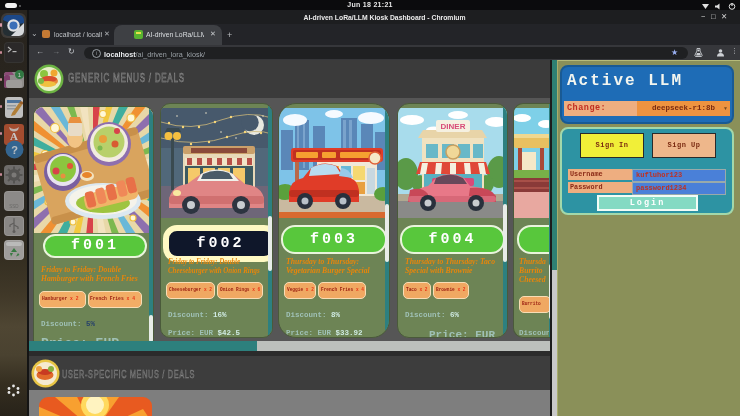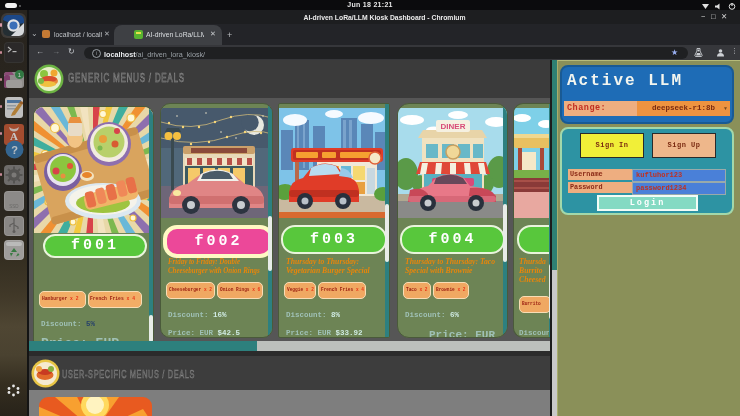--- a/index.html
+++ b/index.html
@@ -258,20 +258,21 @@
             <rect x="29" y="16" width="9" height="16" rx="3" fill="#e87048"></rect>
           </g>
           <ellipse cx="-18" cy="-32" rx="8" ry="10" fill="#f2c484"></ellipse>
           <rect x="-25" y="-47" width="14" height="13" rx="2" fill="#e8dcc8"></rect>
           <path d="M-25 -47 l14 0 l-2 -6 l-10 0 Z" fill="#e89040"></path>
           <ellipse cx="-6" cy="6" rx="7" ry="5" fill="#f2e3c0"></ellipse>
             <ellipse cx="-6" cy="5" rx="5" ry="3" fill="#e8852c"></ellipse>
         </g>
       </svg>
       <div class="ab mono" style="left:9px;top:127px;width:100px;height:20px;border-radius:12px;background:#58c73c;border:2px solid #e9f4dc;color:#fff;font-size:15px;font-weight:bold;line-height:20px;text-align:center;letter-spacing:3px;">f001</div>
+      <div class="ab" style="left:7px;top:158px;width:105px;font-family:'Liberation Serif',serif;font-style:italic;font-weight:bold;font-size:7.7px;line-height:9.2px;color:#e8860b;">Friday to Friday: Double Hamburger with French Fries</div>
       <div class="ab" style="left:5px;top:184px;width:45px;height:15px;background:#f2ad66;border:1.5px solid #f8ddb5;border-radius:5px;"></div>
       <div class="ab mono" style="left:8px;top:188px;font-size:6px;font-weight:bold;color:#9c2012;white-space:nowrap;transform:scaleX(0.78);transform-origin:left;">Hamburger<span style="color:#e83517;"> x 2</span></div>
       <div class="ab" style="left:54px;top:184px;width:52px;height:15px;background:#f2ad66;border:1.5px solid #f8ddb5;border-radius:5px;"></div>
       <div class="ab mono" style="left:56px;top:188px;font-size:6px;font-weight:bold;color:#9c2012;white-space:nowrap;transform:scaleX(0.78);transform-origin:left;">French Fries<span style="color:#e83517;"> x 4</span></div>
       <div class="ab mono" style="left:7px;top:213px;font-size:7.5px;font-weight:bold;color:#9fc0b5;">Discount: <span style="color:#28426a;">5%</span></div>
       <div class="ab mono" style="left:7px;top:229px;font-size:13px;font-weight:bold;color:#9fc0b5;">Price: EUR <span style="color:#28426a;">$20.4</span></div>
       <div class="ab" style="right:0;top:0;width:4.5px;height:236px;background:#2d8080;"></div>
       <div class="ab" style="right:0.5px;top:208px;width:3.5px;height:27px;border-radius:2px;background:#e8ece8;"></div>
     </div>
 
@@ -333,33 +334,33 @@
           <path d="M40 66 Q 56 57 72 66 L 78 73 L 36 73 Z" fill="#f0f0ea"></path>
           <path d="M42 66 Q 55 60 68 65 L 72 71 L 40 71 Z" fill="#4a5a68"></path>
           <rect x="8" y="88" width="95" height="8" rx="3" fill="#d07070"></rect>
           <circle cx="30" cy="97" r="9" fill="#2d3440"></circle>
             <circle cx="30" cy="97" r="4" fill="#c8ccd0"></circle>
           <circle cx="80" cy="97" r="9" fill="#2d3440"></circle>
             <circle cx="80" cy="97" r="4" fill="#c8ccd0"></circle>
           <ellipse cx="16" cy="85" rx="4" ry="3" fill="#f8e8a0"></ellipse>
         </g>
       </svg>
-      <div class="ab mono" style="left:2px;top:121px;width:103px;height:25px;border-radius:14px;background:#ec4899;border:4px solid #fef9c3;color:#fff;font-size:15px;font-weight:bold;line-height:25px;text-align:center;letter-spacing:3px;">f002</div>
+      <div class="ab mono" style="left:2px;top:121px;width:103px;height:25px;border-radius:14px;background:#0f172a;border:6px solid #fef9c3;color:#fff;font-size:15px;font-weight:bold;line-height:25px;text-align:center;letter-spacing:3px;">f002</div>
       <div class="ab" style="left:7px;top:153px;width:108px;transform:scaleX(0.9);transform-origin:left;font-family:'Liberation Serif',serif;font-style:italic;font-weight:bold;font-size:7.7px;line-height:9.2px;color:#e8860b;">Friday to Friday: Double Cheeseburger with Onion Rings</div>
       <div class="ab" style="left:5px;top:178px;width:47px;height:15px;background:#f0a862;border:1.5px solid #f8ddb5;border-radius:5px;"></div>
       <div class="ab mono" style="left:8px;top:182px;font-size:5.6px;font-weight:bold;color:#9c2012;white-space:nowrap;transform:scaleX(0.8);transform-origin:left;">Cheeseburger<span style="color:#e83517;"> x 2</span></div>
       <div class="ab" style="left:56px;top:178px;width:44px;height:15px;background:#f0a862;border:1.5px solid #f8ddb5;border-radius:5px;"></div>
       <div class="ab mono" style="left:59px;top:182px;font-size:5.6px;font-weight:bold;color:#9c2012;white-space:nowrap;transform:scaleX(0.8);transform-origin:left;">Onion Rings<span style="color:#e83517;"> x 6</span></div>
       <div class="ab mono" style="left:7px;top:207px;font-size:7.5px;font-weight:bold;color:#9fc0b5;">Discount: <span style="color:#cfeae2;">16%</span></div>
       <div class="ab mono" style="left:7px;top:225px;font-size:7.5px;font-weight:bold;color:#9fc0b5;">Price: EUR <span style="color:#cfeae2;">$42.5</span></div>
       <div class="ab" style="right:0;top:0;width:4.5px;height:233px;background:#2d8080;"></div>
       <div class="ab" style="right:0.5px;top:112px;width:3.5px;height:55px;border-radius:2px;background:#e8ece8;"></div>
     </div>
 
-    <div class="ab" style="left:249px;top:5px;width:110px;height:233px;border-radius:2px;background:#6d8455;overflow:hidden;border:1px solid #4a5a3a;">
+    <div class="ab" style="left:249px;top:5px;width:110px;height:233px;border-radius:18px;background:#6d8455;overflow:hidden;border:1px solid #4a5a3a;">
       <svg class="ab" style="left:0;top:4px;" width="110" height="110" viewBox="0 0 110 110">
         <rect width="110" height="110" fill="#7ec3e8"></rect>
         <g fill="#5a87b8">
             <rect x="2" y="22" width="12" height="40"></rect>
             <rect x="16" y="12" width="14" height="50"></rect>
             <rect x="34" y="18" width="12" height="44"></rect>
             <rect x="62" y="10" width="16" height="50"></rect>
             <rect x="82" y="16" width="12" height="46"></rect>
             <rect x="96" y="24" width="12" height="38"></rect>
           </g>

